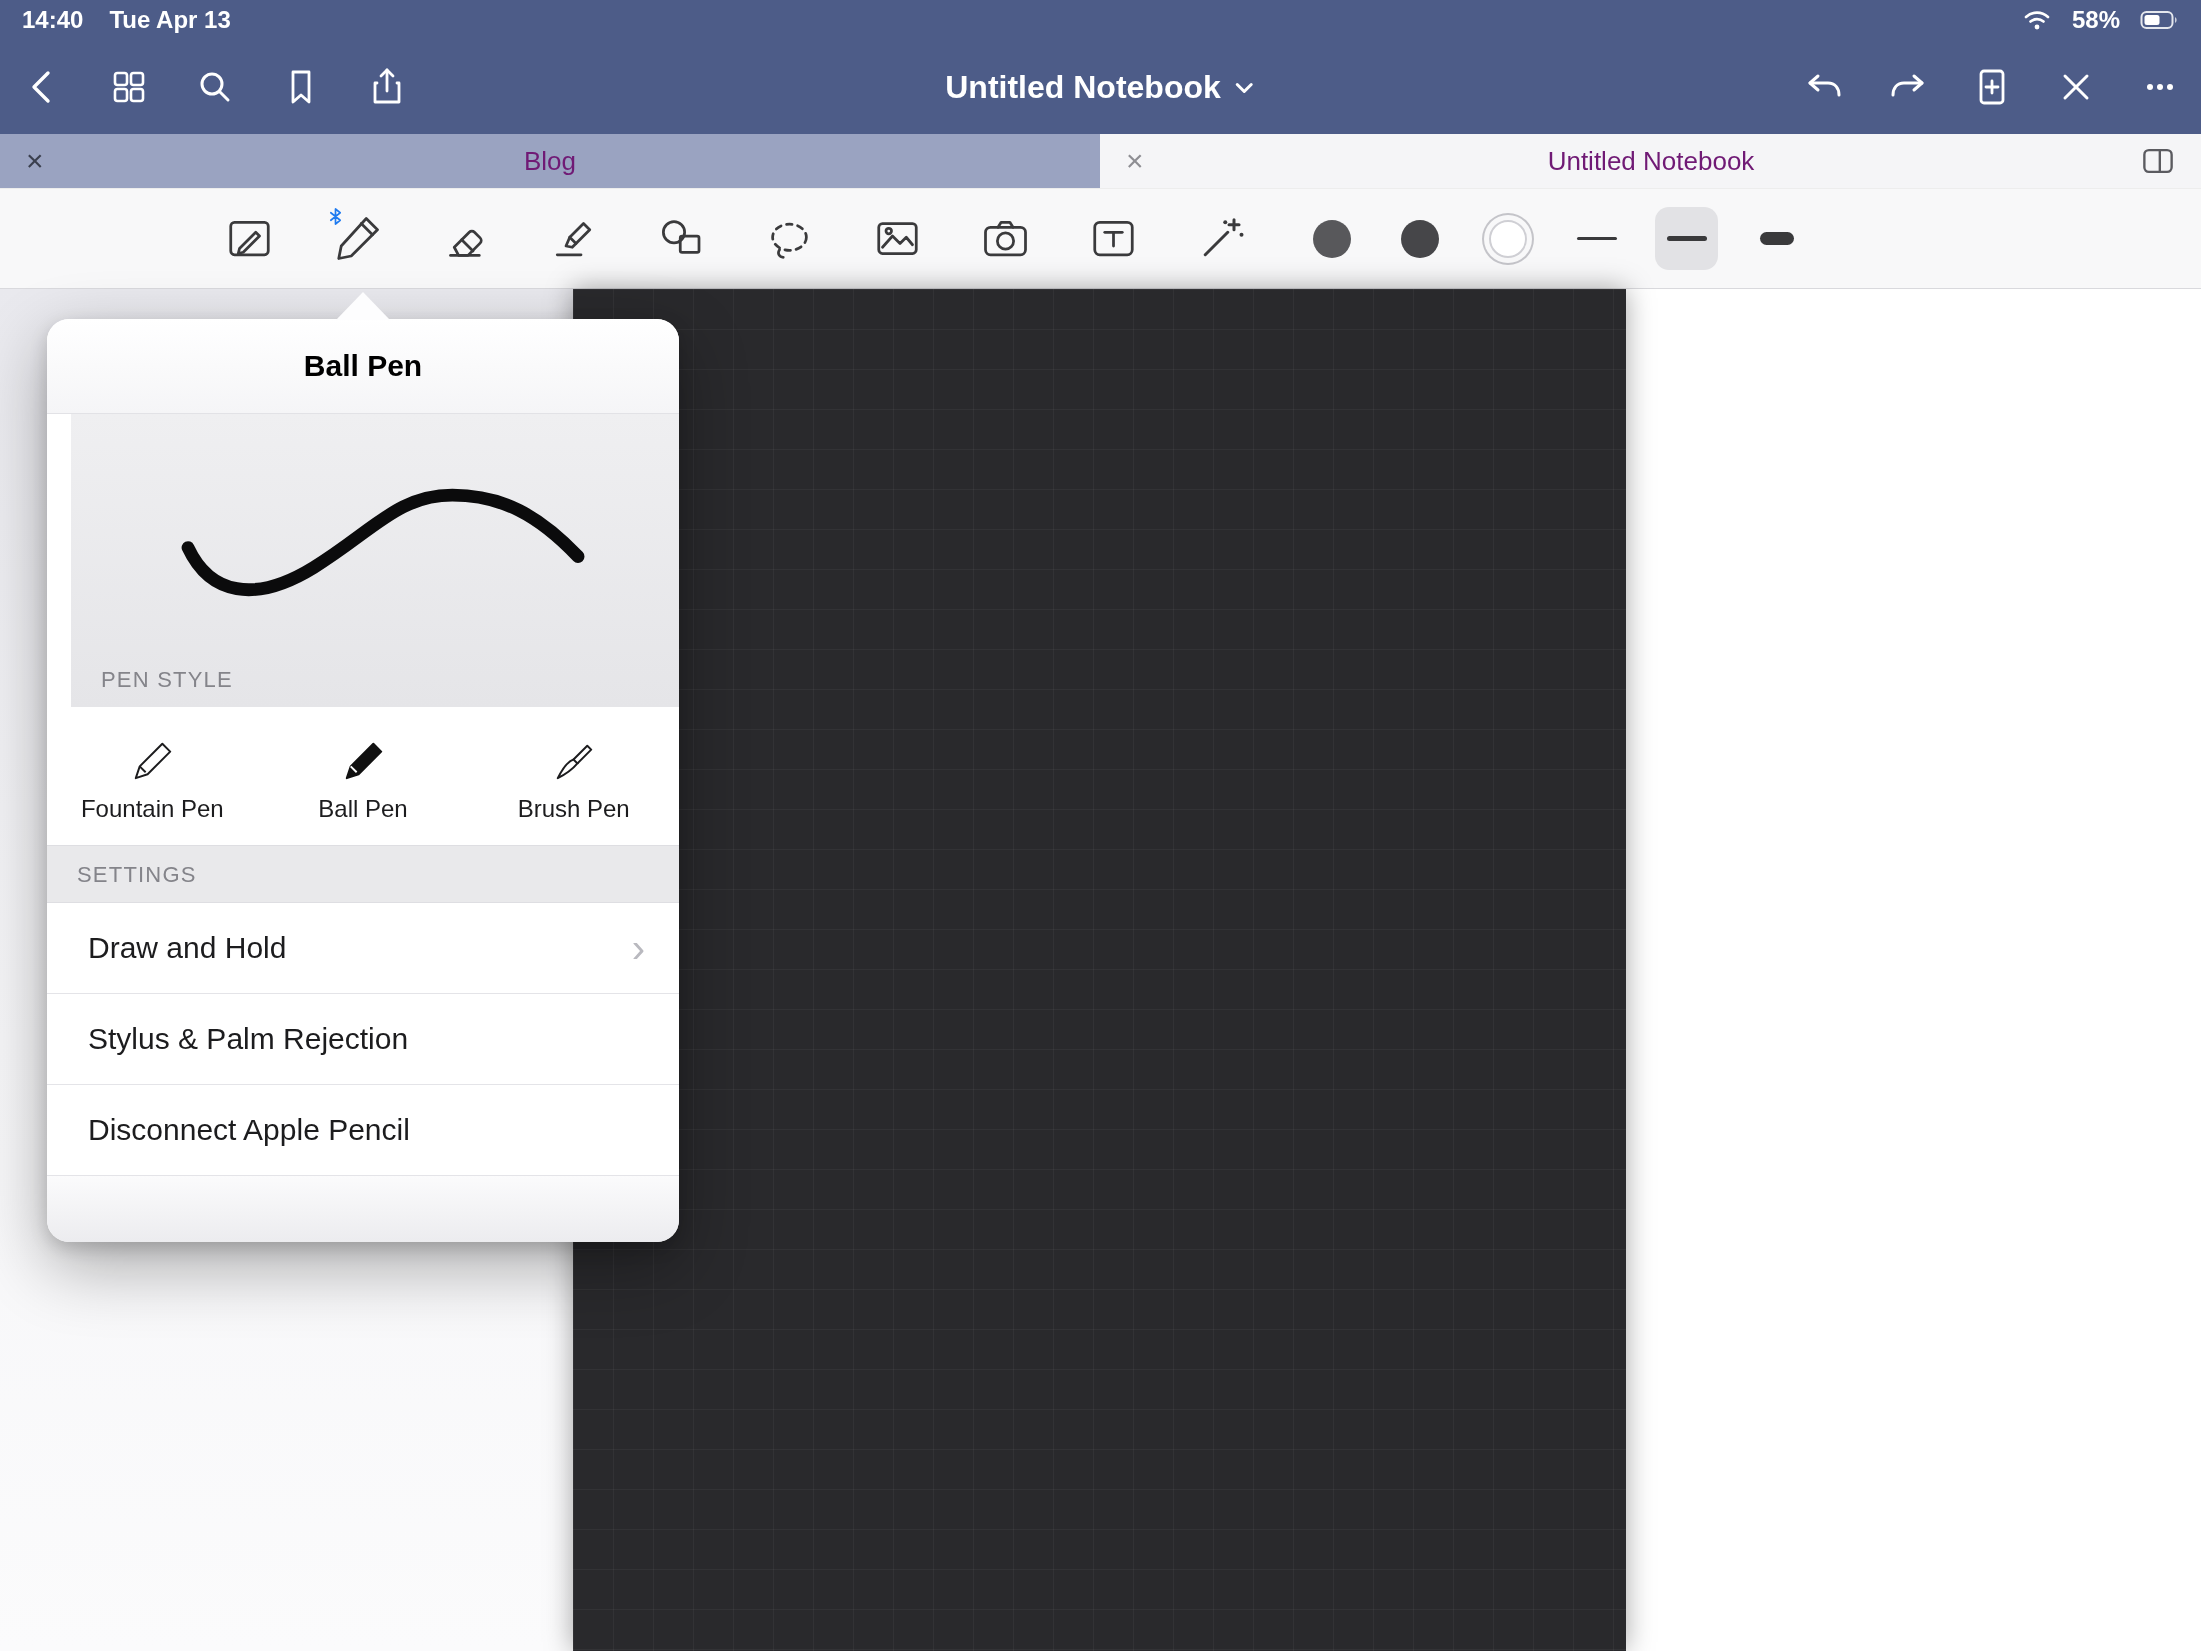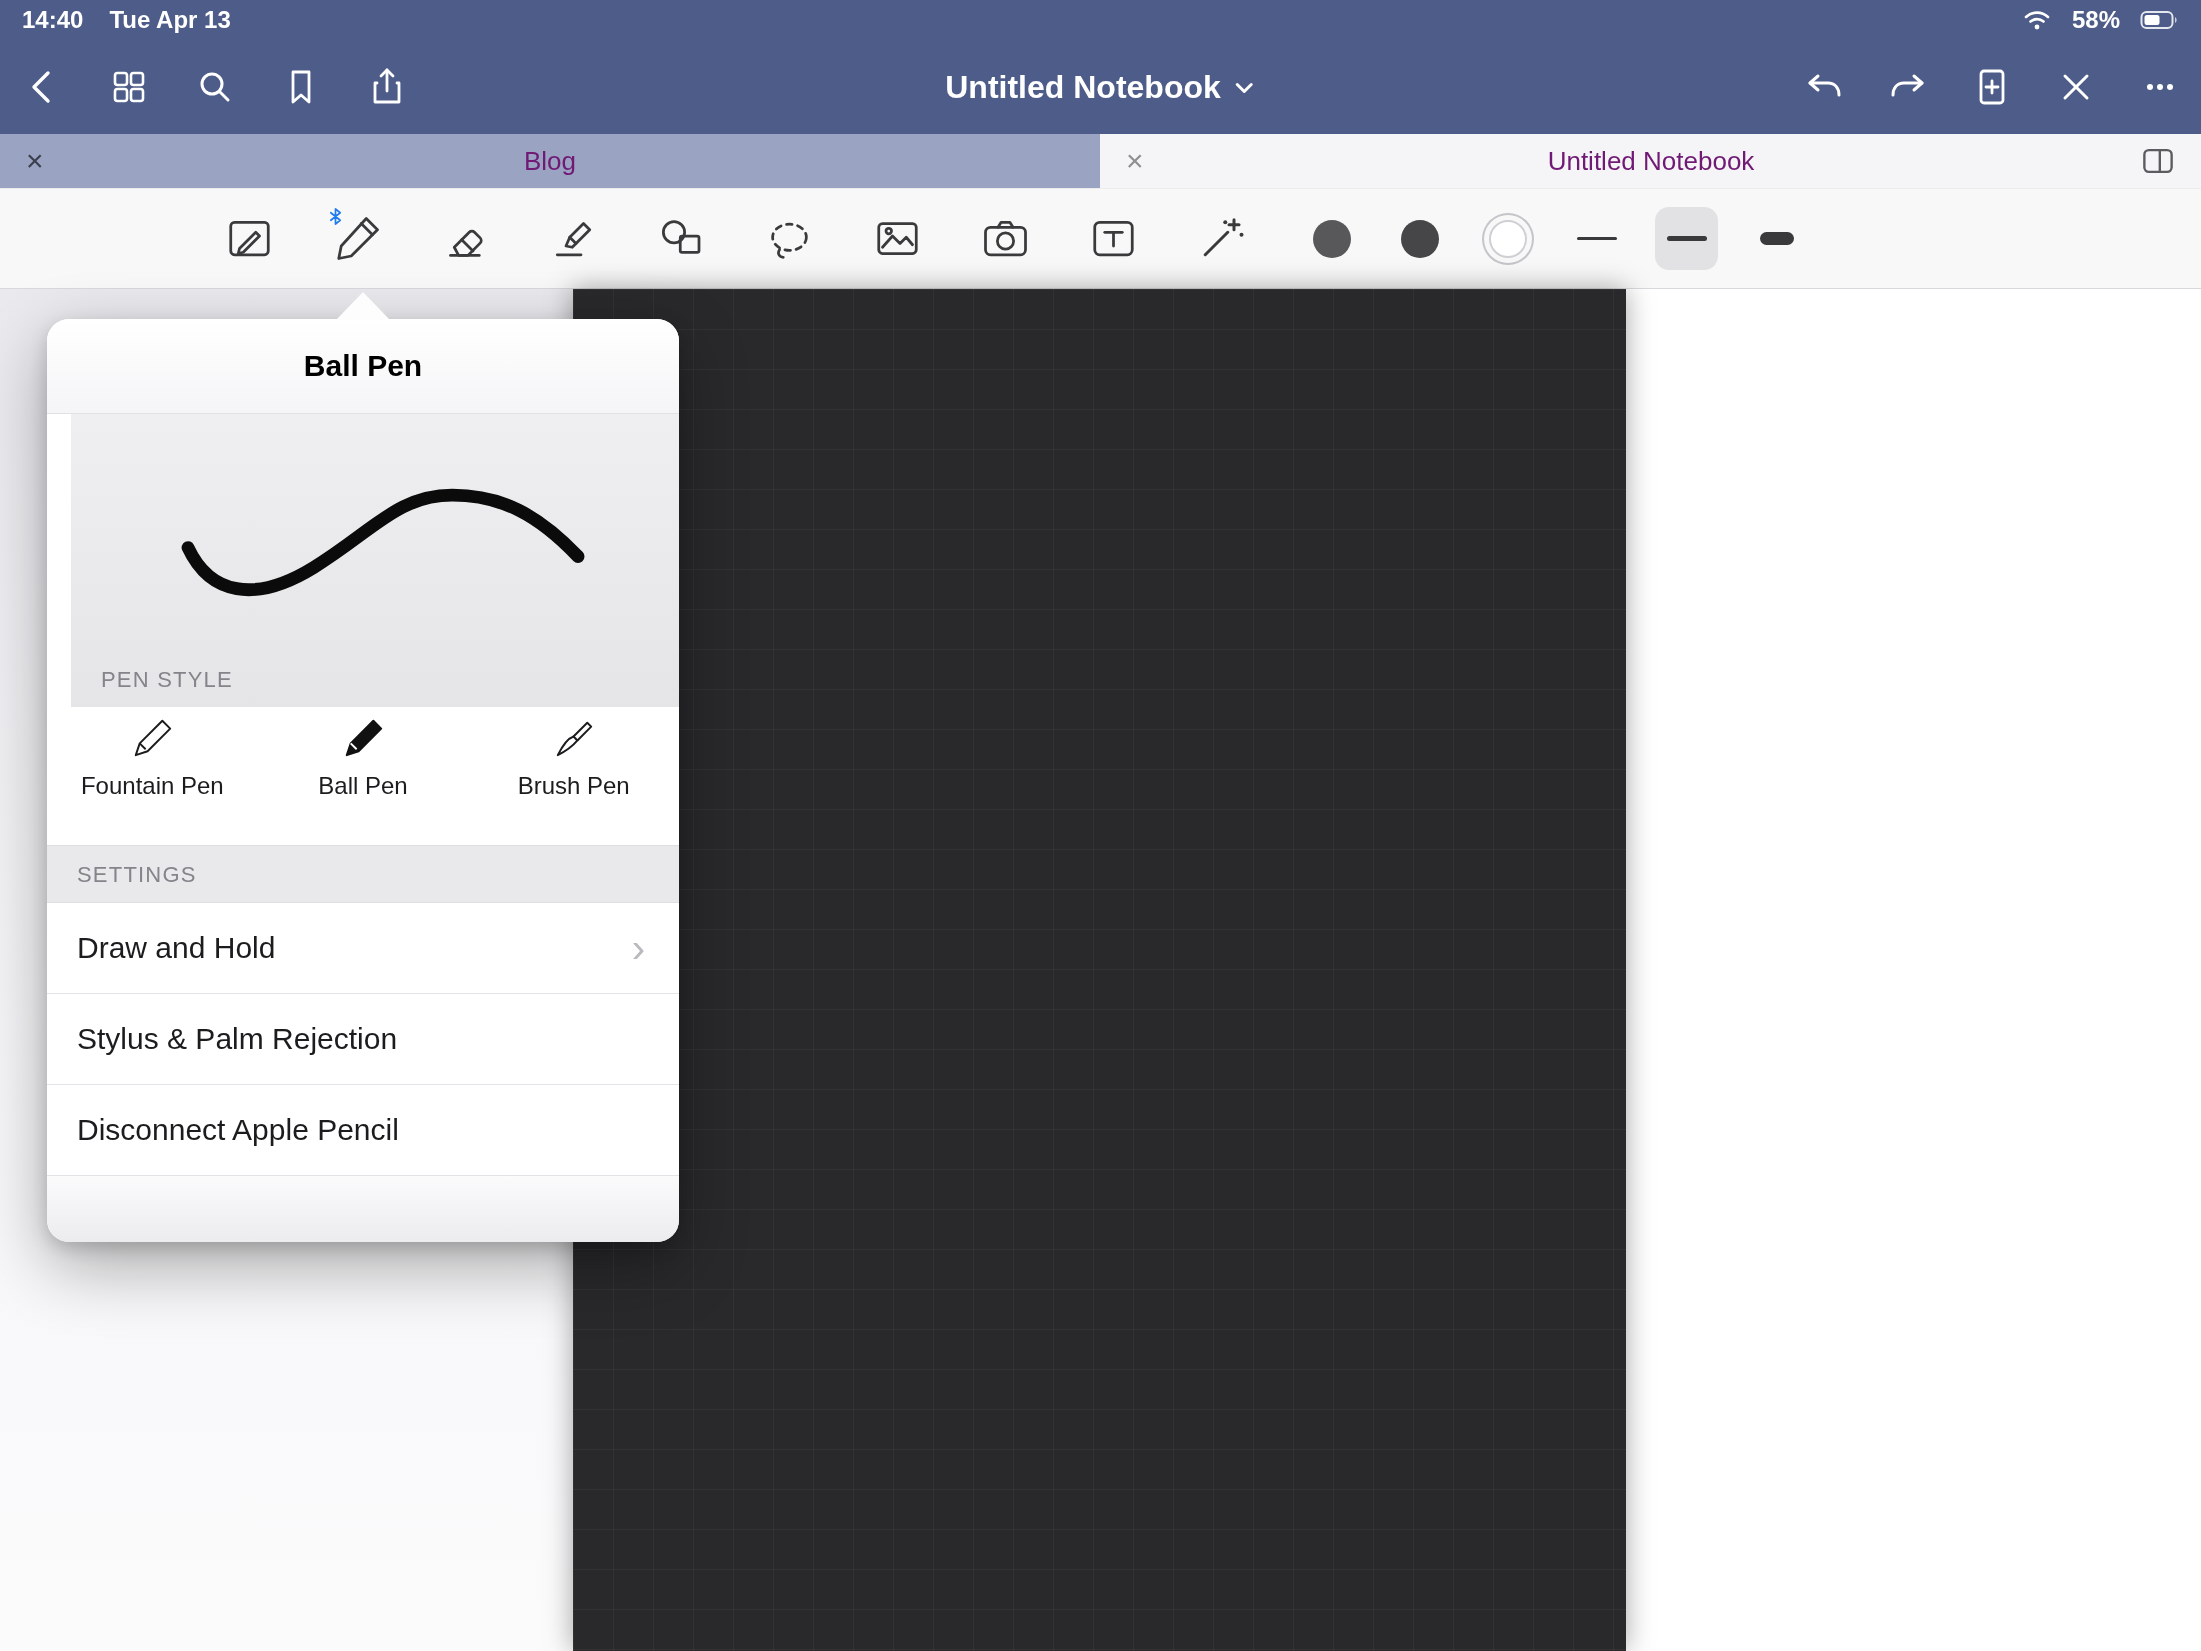--- a/index.html
+++ b/index.html
@@ -69,25 +69,25 @@
   .popover-arrow { position:absolute; top:-27px; left:289px; width:0; height:0;
     border-left:27px solid transparent; border-right:27px solid transparent; border-bottom:28px solid #fdfdfe; }
   .popover-inner { width:100%; height:100%; border-radius:22px; overflow:hidden; display:flex; flex-direction:column; }
   .pop-header { height:95px; flex:none; display:flex; align-items:center; justify-content:center;
     background:linear-gradient(#ffffff,#f5f5f7); border-bottom:1px solid #e2e2e6; }
   .pop-title { font-size:30px; font-weight:700; color:#000; }
   .pop-preview { height:293px; flex:none; position:relative;
     background:linear-gradient(#efeff1,#e5e5e8);margin-left:24px; }
   .section-label { position:absolute; left:30px; bottom:14px; font-size:22px; color:#84848a; letter-spacing:1.2px; }
   .pen-row { height:139px; flex:none; background:#fff; border-bottom:1px solid #dedee2; display:flex; }
-  .pen-option { flex:1; display:flex; flex-direction:column; align-items:center; gap:6px; }
+  .pen-option { flex:1; display:flex; flex-direction:column; align-items:center; justify-content:center; gap:6px; }
   .pen-option-label { font-size:24px; color:#1c1c1e; }
   .settings-strip { height:57px; flex:none; position:relative; background:#e9e9eb; border-bottom:1px solid #dedee2; }
   .setting-row { height:91px; flex:none; background:#fff; display:flex; align-items:center;
-    padding-left:30px; font-size:30px; color:#1c1c1e; border-bottom:1px solid #e4e4e8; }
+    padding-left:41px; font-size:30px; color:#1c1c1e; border-bottom:1px solid #e4e4e8; }
   .row-chevron { margin-left:auto; padding-right:34px; font-size:40px; line-height:1; color:#b9b9bf; }
   .pop-footer { flex:1; background:linear-gradient(#fbfbfc,#ececef); }
 
   svg { display:block; }
 </style>
 </head>
 <body>
 
 <div class="top-chrome">
   <div class="status-bar">

